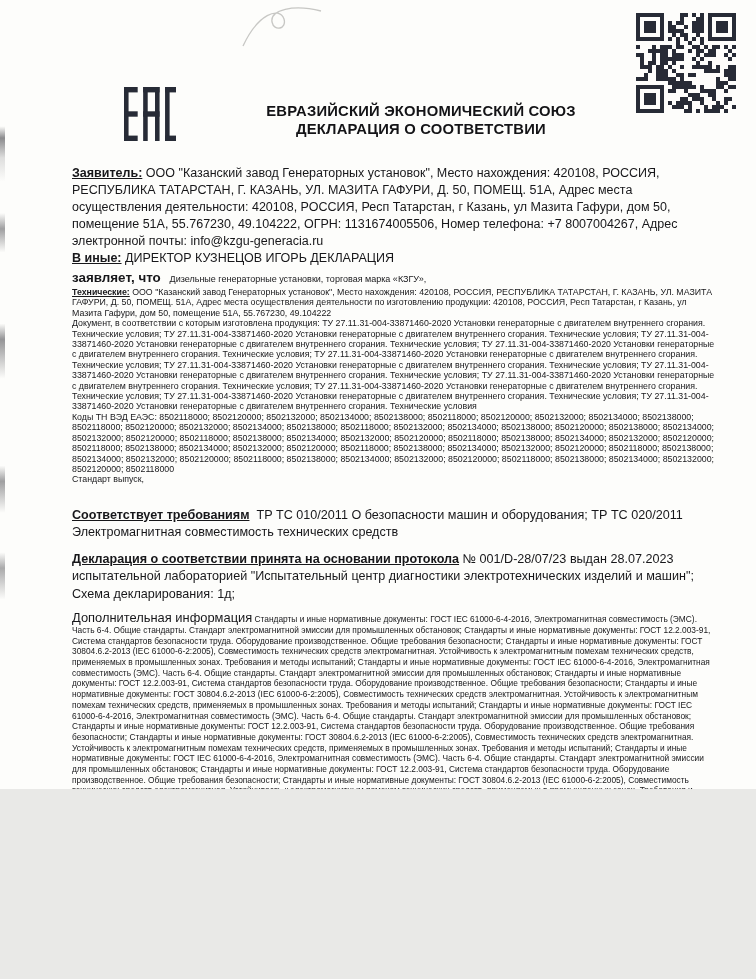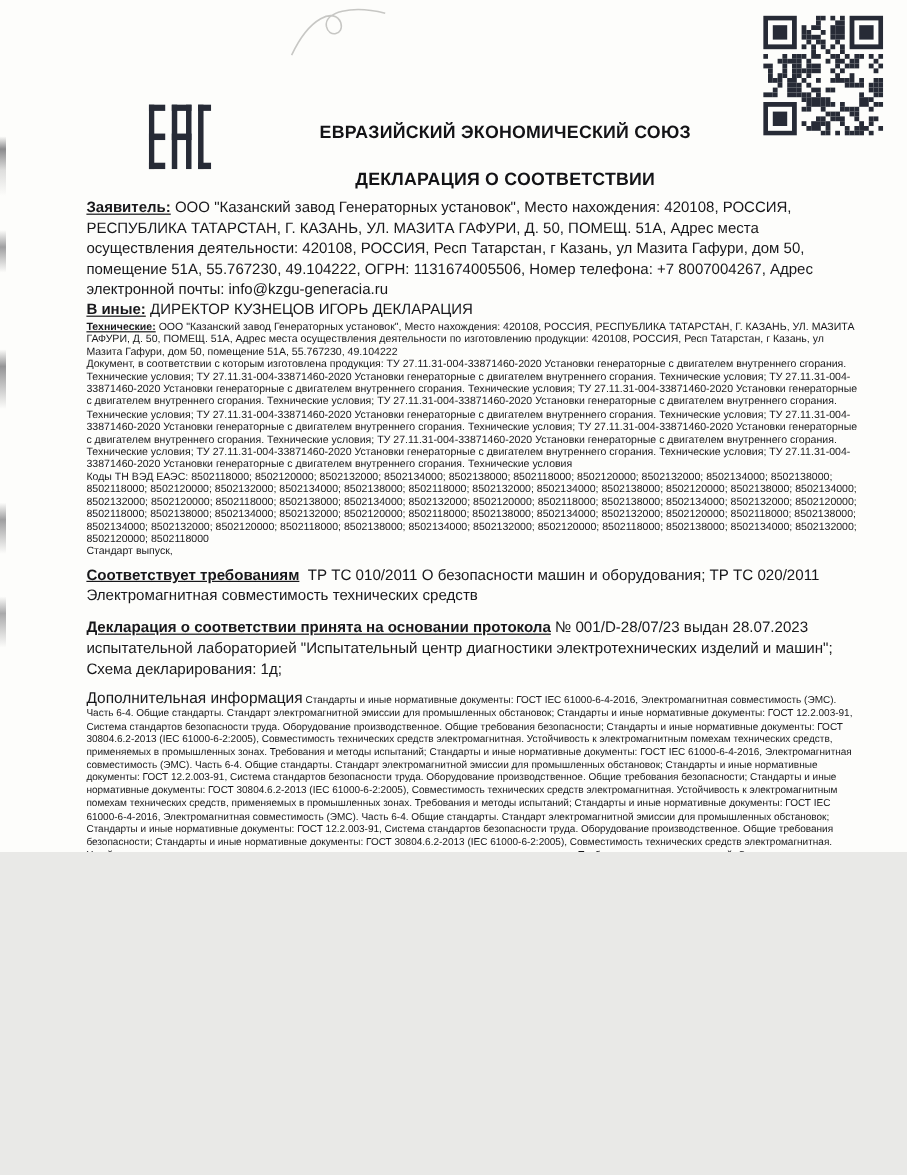--- a/index.html
+++ b/index.html
@@ -1,48 +1,48 @@
 <!DOCTYPE html>
 <html><head>
 <meta charset="utf-8">
 <style>
   html,body { margin:0; padding:0; }
   body { width:756px; height:979px; background:#e9e9e7; }
   .page {
-    position:relative; width:756px; height:710px; overflow:hidden;
+    position:relative; width:756px; height:789px; overflow:hidden;
     background:#fdfdfb; color:#17171a;
     font-family:"Liberation Sans", sans-serif;
   }
   
   .edge-artifacts {
     position:absolute; left:0; top:0; width:5px; height:100%;
     background:linear-gradient(180deg,
       transparent 16%, rgba(45,45,50,.55) 17.5%, rgba(45,45,50,.15) 20%, transparent 23%,
       transparent 27%, rgba(45,45,50,.45) 29%, transparent 32%,
       transparent 41%, rgba(45,45,50,.5) 43%, transparent 48%,
       transparent 59%, rgba(45,45,50,.45) 61%, transparent 65%,
       transparent 70%, rgba(45,45,50,.4) 72%, transparent 76%);
   }
   .pencil { position:absolute; left:225px; top:2px; }
   
   .eac-logo { position:absolute; left:124px; top:87px; }
   .qr { position:absolute; left:636px; top:13px; width:100px; height:100px; }
   .titles { position:absolute; left:256px; top:104px; width:330px; text-align:center; }
   .title-line { font-weight:bold; font-size:14.8px; line-height:15px; letter-spacing:.2px; color:#131316; }
-  .title-line + .title-line { margin-top:24px; }
+  .title-line + .title-line { margin-top:3px; }
   
   .content { position:absolute; left:72px; top:165px; width:646px; }
   p { margin:0; }
   .b { font-weight:bold;text-decoration:underline; }
   .p-main { font-size:12.5px; line-height:17px; }
   .p-declares { margin-top:2px; line-height:16px; }
   .declares-label { font-weight:bold; font-size:13.4px; }
   .small-inline { font-size:9px; }
   .p-small { font-size:8.8px; line-height:10.4px; }
-  .p-comply { margin-top:6px; font-size:12.6px; line-height:17.5px; }
+  .p-comply { margin-top:22px; font-size:12.6px; line-height:17.5px; }
   .p-basis { margin-top:9px; font-size:12.6px; line-height:17.5px; }
   .p-addl { margin-top:10px; font-size:8.35px; line-height:10.7px; text-align:left; }
   .addl-label { font-weight:normal; font-size:12.9px; }
 </style>
 </head>
 <body>
 
 <div class="page">
 
   <div class="edge-artifacts"></div>
@@ -298,20 +298,21 @@
     <div class="title-line">ЕВРАЗИЙСКИЙ ЭКОНОМИЧЕСКИЙ СОЮЗ</div>
     <div class="title-line">ДЕКЛАРАЦИЯ О СООТВЕТСТВИИ</div>
   </div>
 
   <div class="content">
 
     <p class="p-main"><span class="b">Заявитель:</span> <span>ООО "Казанский завод Генераторных установок", Место нахождения: 420108, РОССИЯ, РЕСПУБЛИКА ТАТАРСТАН, Г. КАЗАНЬ, УЛ. МАЗИТА ГАФУРИ, Д. 50, ПОМЕЩ. 51А, Адрес места осуществления деятельности: 420108, РОССИЯ, Респ Татарстан, г Казань, ул Мазита Гафури, дом 50, помещение 51А, 55.767230, 49.104222, ОГРН: 1131674005506, Номер телефона: +7 8007004267, Адрес электронной почты: info@kzgu-generacia.ru</span></p>
 
     <p class="p-main"><span class="b">В иные:</span> <span>ДИРЕКТОР КУЗНЕЦОВ ИГОРЬ ДЕКЛАРАЦИЯ</span></p>
 
+    <p class="p-declares"><span class="declares-label">заявляет, что</span>&nbsp; <span class="small-inline">Дизельные генераторные установки, торговая марка «КЗГУ»,</span></p>
 
     <p class="p-small"><span class="b">Технические:</span> <span>ООО "Казанский завод Генераторных установок", Место нахождения: 420108, РОССИЯ, РЕСПУБЛИКА ТАТАРСТАН, Г. КАЗАНЬ, УЛ. МАЗИТА ГАФУРИ, Д. 50, ПОМЕЩ. 51А, Адрес места осуществления деятельности по изготовлению продукции: 420108, РОССИЯ, Респ Татарстан, г Казань, ул Мазита Гафури, дом 50, помещение 51А, 55.767230, 49.104222</span></p>
 
     <p class="p-small">Документ, в соответствии с которым изготовлена продукция: ТУ 27.11.31-004-33871460-2020 Установки генераторные с двигателем внутреннего сгорания. Технические условия; ТУ 27.11.31-004-33871460-2020 Установки генераторные с двигателем внутреннего сгорания. Технические условия; ТУ 27.11.31-004-33871460-2020 Установки генераторные с двигателем внутреннего сгорания. Технические условия; ТУ 27.11.31-004-33871460-2020 Установки генераторные с двигателем внутреннего сгорания. Технические условия; ТУ 27.11.31-004-33871460-2020 Установки генераторные с двигателем внутреннего сгорания. Технические условия; ТУ 27.11.31-004-33871460-2020 Установки генераторные с двигателем внутреннего сгорания. Технические условия; ТУ 27.11.31-004-33871460-2020 Установки генераторные с двигателем внутреннего сгорания. Технические условия; ТУ 27.11.31-004-33871460-2020 Установки генераторные с двигателем внутреннего сгорания. Технические условия; ТУ 27.11.31-004-33871460-2020 Установки генераторные с двигателем внутреннего сгорания. Технические условия; ТУ 27.11.31-004-33871460-2020 Установки генераторные с двигателем внутреннего сгорания. Технические условия; ТУ 27.11.31-004-33871460-2020 Установки генераторные с двигателем внутреннего сгорания. Технические условия</p>
 
     <p class="p-small">Коды ТН ВЭД ЕАЭС: 8502118000; 8502120000; 8502132000; 8502134000; 8502138000; 8502118000; 8502120000; 8502132000; 8502134000; 8502138000; 8502118000; 8502120000; 8502132000; 8502134000; 8502138000; 8502118000; 8502132000; 8502134000; 8502138000; 8502120000; 8502138000; 8502134000; 8502132000; 8502120000; 8502118000; 8502138000; 8502134000; 8502132000; 8502120000; 8502118000; 8502138000; 8502134000; 8502132000; 8502120000; 8502118000; 8502138000; 8502134000; 8502132000; 8502120000; 8502118000; 8502138000; 8502134000; 8502132000; 8502120000; 8502118000; 8502138000; 8502134000; 8502132000; 8502120000; 8502118000; 8502138000; 8502134000; 8502132000; 8502120000; 8502118000; 8502138000; 8502134000; 8502132000; 8502120000; 8502118000</p>
 
     <p class="p-small">Стандарт выпуск,</p>
 
     <p class="p-comply"><span class="b">Соответствует требованиям</span>&nbsp; <span>ТР ТС 010/2011 О безопасности машин и оборудования; ТР ТС 020/2011 Электромагнитная совместимость технических средств</span></p>

